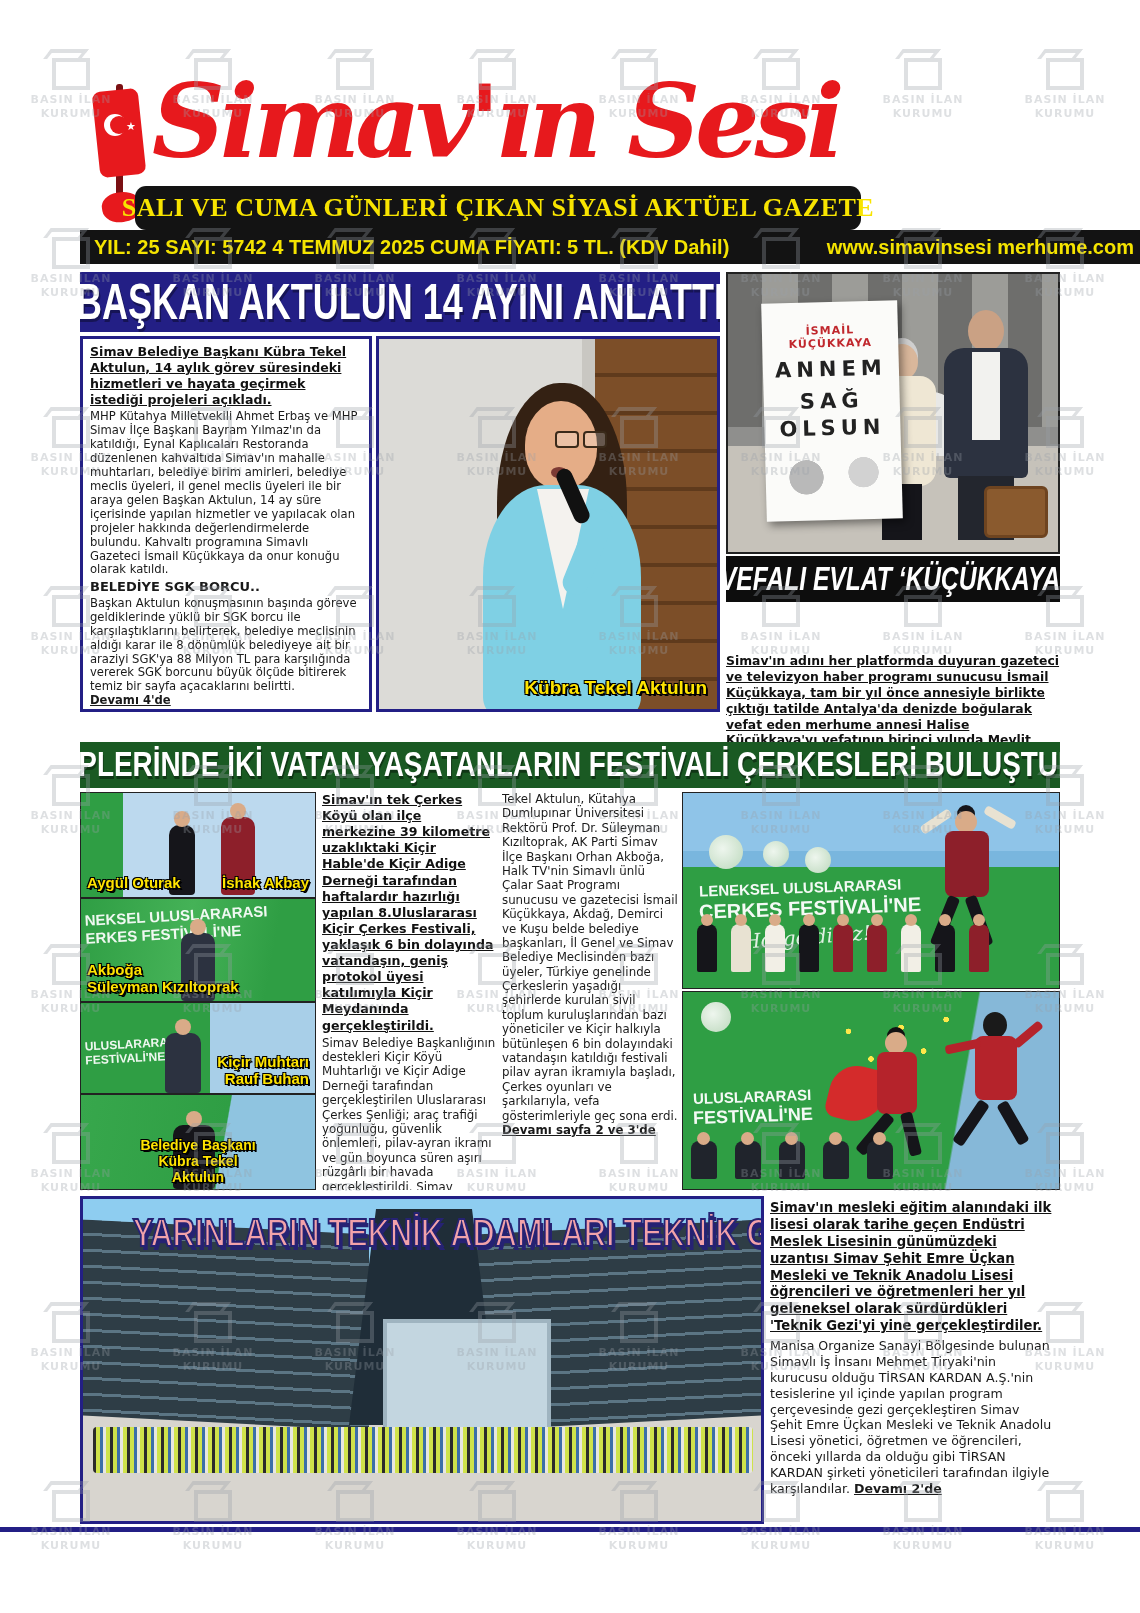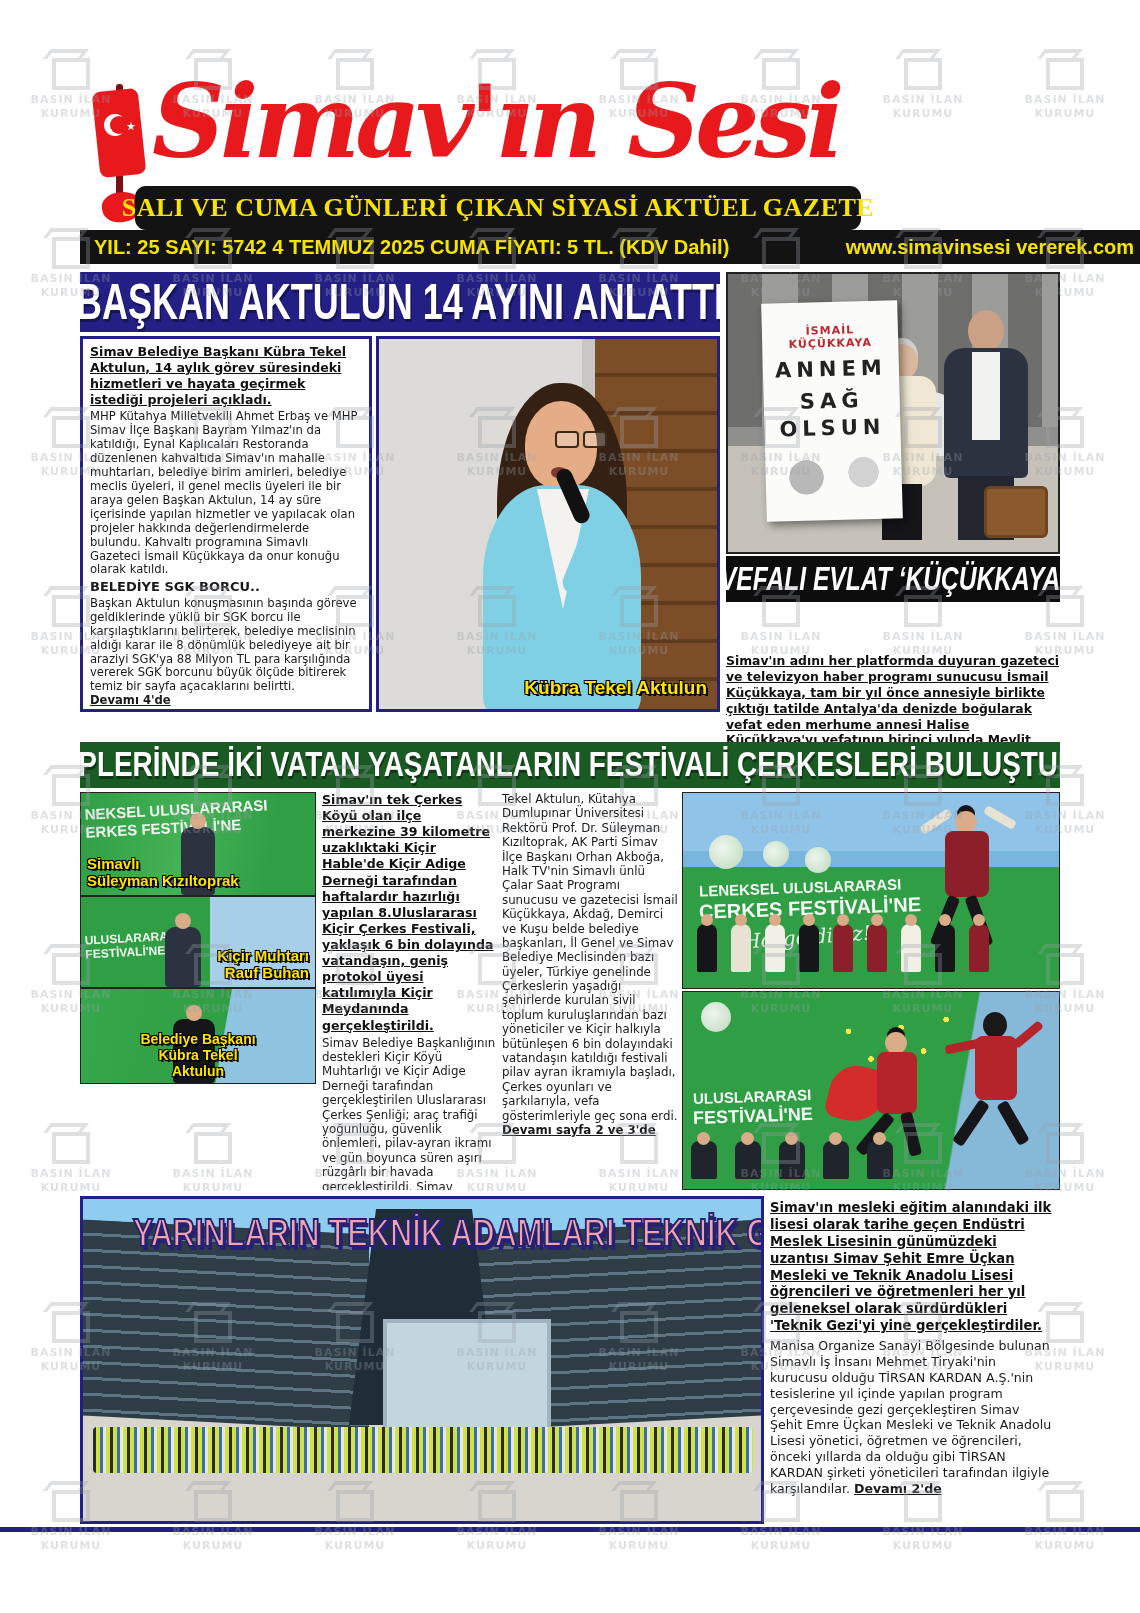--- a/index.html
+++ b/index.html
@@ -216,21 +216,21 @@
       <i class="base"></i>
     </div>
     <div class="logo">Simav'ın Sesi</div>
     <div class="tagline-bar">
       <span>SALI VE CUMA GÜNLERİ ÇIKAN SİYASİ AKTÜEL GAZETE</span>
     </div>
   </header>
 
   <div id="info-bar">
     <span>YIL: 25  SAYI: 5742  4 TEMMUZ 2025 CUMA  FİYATI: 5 TL.  (KDV Dahil)</span>
-    <span>www.simavinsesi vererek.com</span>
+    <span>www.simavinsesi merhume.com</span>
   </div>
 
   <div class="bar-navy">
     <span>BAŞKAN AKTULUN 14 AYINI ANLATTI</span>
   </div>
   <div class="col-box">
     <p class="lead">Simav Belediye Başkanı Kübra Tekel Aktulun, 14 aylık görev süresindeki hizmetleri ve hayata geçirmek istediği projeleri açıkladı.</p>
     <p>MHP Kütahya Milletvekili Ahmet Erbaş ve MHP Simav İlçe Başkanı Bayram Yılmaz'ın da katıldığı, Eynal Kaplıcaları Restoranda düzenlenen kahvaltıda Simav'ın mahalle muhtarları, belediye birim amirleri, belediye meclis üyeleri, il genel meclis üyeleri ile bir araya gelen Başkan Aktulun, 14 ay süre içerisinde yapılan hizmetler ve yapılacak olan projeler hakkında değerlendirmelerde bulundu. Kahvaltı programına Simavlı Gazeteci İsmail Küçükkaya da onur konuğu olarak katıldı.</p>
     <p class="subhead">BELEDİYE SGK BORCU..</p>
     <p><span>Başkan Aktulun konuşmasının başında göreve geldiklerinde yüklü bir SGK borcu ile karşılaştıklarını belirterek, belediye meclisinin aldığı karar ile 8 dönümlük belediyeye ait bir araziyi SGK'ya 88 Milyon TL para karşılığında vererek SGK borcunu büyük ölçüde bitirerek temiz bir sayfa açacaklarını belirtti.</span> <span class="more">Devamı 4'de</span></p>
@@ -278,28 +278,34 @@
   </div>
   <div id="text-kucukkaya">
     <p><span>Simav'ın adını her platformda duyuran gazeteci ve televizyon haber programı sunucusu İsmail Küçükkaya, tam bir yıl önce annesiyle birlikte çıktığı tatilde Antalya'da denizde boğularak vefat eden merhume annesi Halise Küçükkaya'yı vefatının birinci yılında Mevlit okutarak, lokma hayrında bulunarak vefayla andı.</span>&nbsp;&nbsp;&nbsp;<span class="more">Devamı sayfa 6'da</span></p>
   </div>
 
   <div class="bar-green">
     <span>KALPLERİNDE İKİ VATAN  YAŞATANLARIN FESTİVALİ ÇERKESLERİ BULUŞTURDU</span>
   </div>
 
   <div class="strip">
+    <div class="tile tile1">
+      <div class="fig f-a"></div>
+      <div class="fig f-b"></div>
+      <div class="caption cap-bl">Aygül Oturak</div>
+      <div class="caption cap-br">İshak Akbay</div>
+    </div>
     <div class="tile tile2">
       <div class="banner-frag">
         <div>NEKSEL ULUSLARARASI</div>
         <div>ERKES FESTİVALİ'NE</div>
       </div>
       <div class="fig f-a"></div>
       <div class="caption cap-bl cap-2line">
-        <div>Simavlı</div>
+        <div>Akboğa</div>
         <div>Süleyman Kızıltoprak</div>
       </div>
     </div>
     <div class="tile tile3">
       <div class="banner-frag">
         <div>ULUSLARARASI</div>
         <div>FESTİVALİ'NE</div>
       </div>
       <div class="fig f-a"></div>
       <div class="caption cap-br cap-2line" style="text-align:right;">

